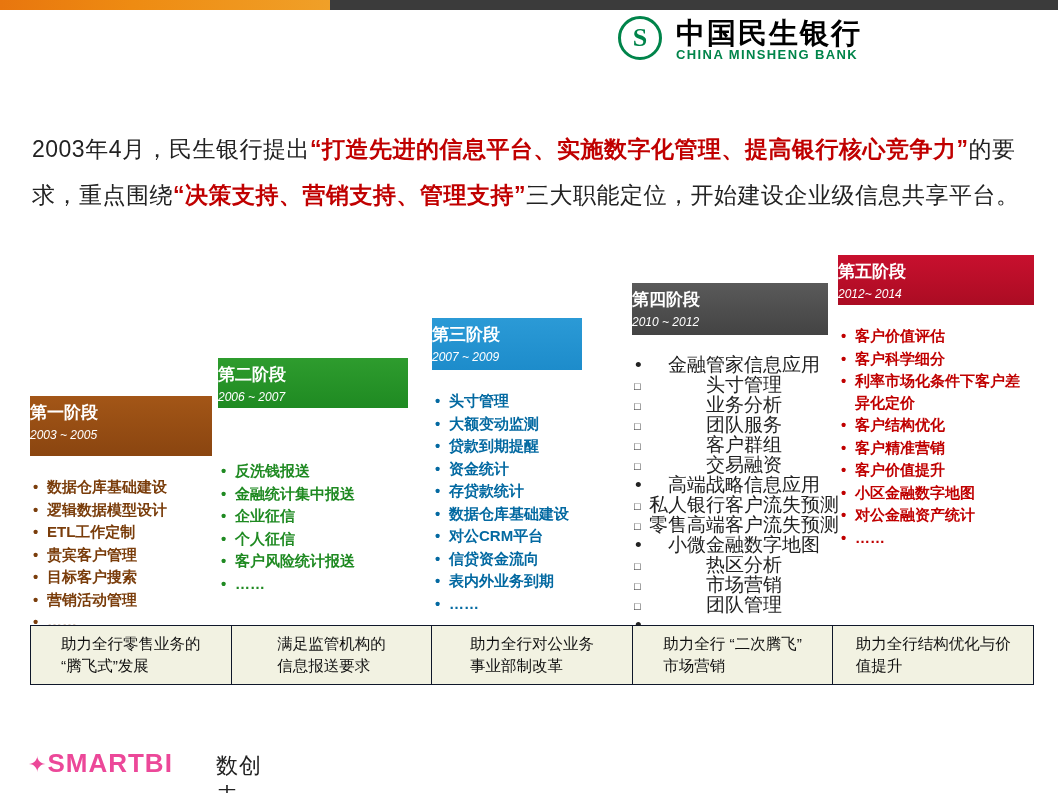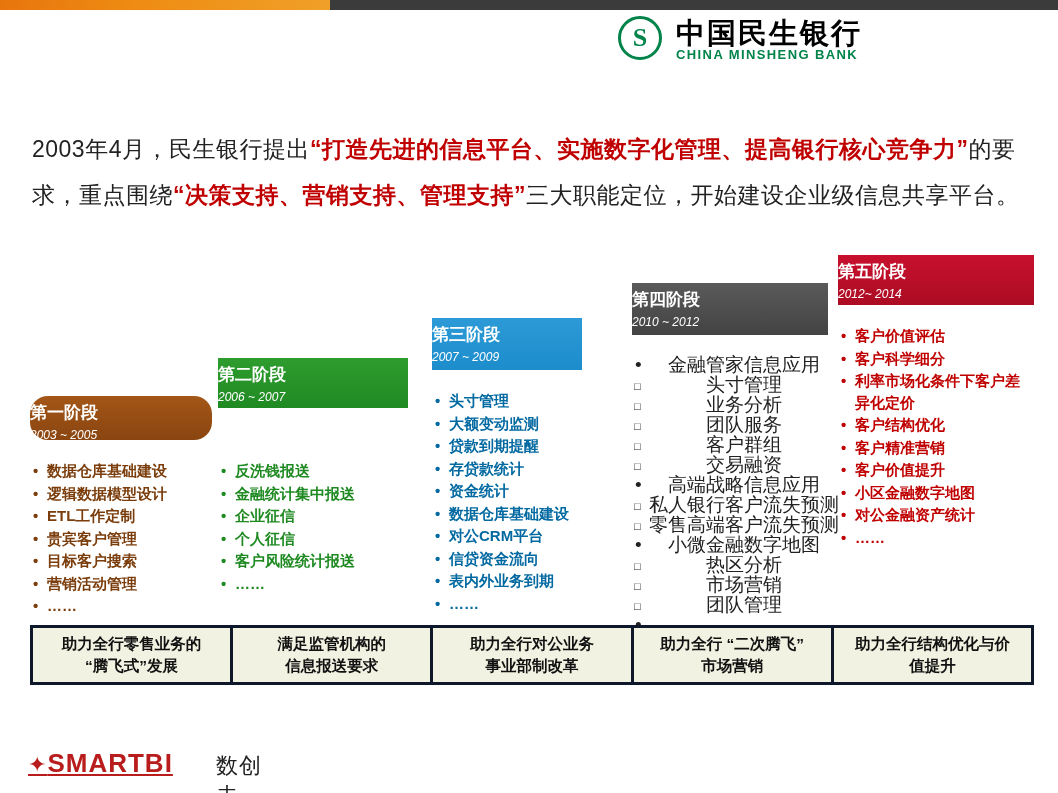--- a/index.html
+++ b/index.html
@@ -34,49 +34,49 @@
   .stage-head .t1{font-size:17px;font-weight:bold;line-height:23px;}
   .stage-head .t2{font-size:12px;line-height:22px;font-style:italic;}
   .stage-body{font-size:15px;line-height:22.5px;padding-top:20px;}
   .stage-body ul{list-style:none;margin:0;padding:0;}
   .stage-body li{position:relative;padding-left:17px;white-space:nowrap;}
   .stage-body li:before{content:"•";position:absolute;left:3px;top:0;}
   .stage-body li.hollow:before{content:"□";font-size:11px;left:2px;top:1px;}
 
   
   #stage1{left:30px;top:396px;}
-  #stage1 .stage-head{width:182px;height:44px;background:linear-gradient(180deg,#a35617 0%,#8a4510 100%);border-radius:18px;}
+  #stage1 .stage-head{width:182px;height:60px;background:linear-gradient(180deg,#a35617 0%,#8a4510 100%);}
   #stage1 .stage-body{color:#7a3d0b;font-weight:bold;}
   
   #stage2{left:218px;top:358px;}
   #stage2 .stage-head{width:190px;height:50px;background:linear-gradient(180deg,#2e9c2e 0%,#1f8a22 100%);}
   #stage2 .stage-body{color:#1f8a22;font-weight:bold;margin-top:32px;}
   
   #stage3{left:432px;top:318px;}
   #stage3 .stage-head{width:150px;height:52px;background:linear-gradient(180deg,#2b9ad6 0%,#1d8ccb 100%);}
   #stage3 .stage-body{color:#0369a1;font-weight:bold;}
   
   #stage4{left:632px;top:283px;}
   #stage4 .stage-head{width:196px;height:52px;background:linear-gradient(180deg,#5a5a5a 0%,#434343 100%);}
   #stage4 .stage-body{color:#222;font-weight:normal;font-size:19px;line-height:20px;text-align:center;}
   
   #stage5{left:838px;top:255px;}
   #stage5 .stage-head{width:196px;height:50px;background:linear-gradient(180deg,#c8102e 0%,#ab0c23 100%);}
   #stage5 .stage-body{color:#c00000;font-weight:bold;}
 
   
   .outcomes{position:absolute;left:30px;top:625px;width:1004px;height:60px;display:flex;}
-  .outcome{flex:1;border:3px solid #0f172a;background:#f2f2e2;
-    display:flex;align-items:center;justify-content:center;text-align:center;
-    font-size:15.5px;line-height:22px;color:#111;box-sizing:border-box;font-weight:bold;}
+  .outcome{flex:1;border:1px solid #0f172a;background:#f2f2e2;
+    display:flex;align-items:center;justify-content:center;
+    font-size:15.5px;line-height:22px;color:#111;box-sizing:border-box;}
   .outcome + .outcome{border-left:none;}
 
   
   .footer{position:absolute;left:28px;top:748px;height:36px;}
-  .smartbi{position:absolute;left:0;top:0;font-size:26px;font-weight:bold;color:#b91c1c;letter-spacing:1px;text-decoration:underline;}
+  .smartbi{position:absolute;left:0;top:0;font-size:26px;font-weight:bold;color:#ec4899;letter-spacing:1px;}
   .smartbi .spark{font-size:22px;}
   .slogan{position:absolute;left:188px;top:3px;font-size:22px;color:#222;letter-spacing:1px;}
 </style>
 </head>
 <body>
 
 <div class="topbar">
   <div class="seg seg-orange"></div>
   <div class="seg seg-dark"></div>
 </div>
@@ -129,22 +129,22 @@
 <div class="stage" id="stage3">
   <div class="stage-head">
     <div class="t1">第三阶段</div>
     <div class="t2">2007 ~ 2009</div>
   </div>
   <div class="stage-body">
     <ul>
       <li>头寸管理</li>
       <li>大额变动监测</li>
       <li>贷款到期提醒</li>
+      <li>资金统计</li>
       <li>存贷款统计</li>
-      <li>资金统计</li>
       <li>数据仓库基础建设</li>
       <li>对公CRM平台</li>
       <li>信贷资金流向</li>
       <li>表内外业务到期</li>
       <li>……</li>
     </ul>
   </div>
 </div>
 
 <div class="stage" id="stage4">

